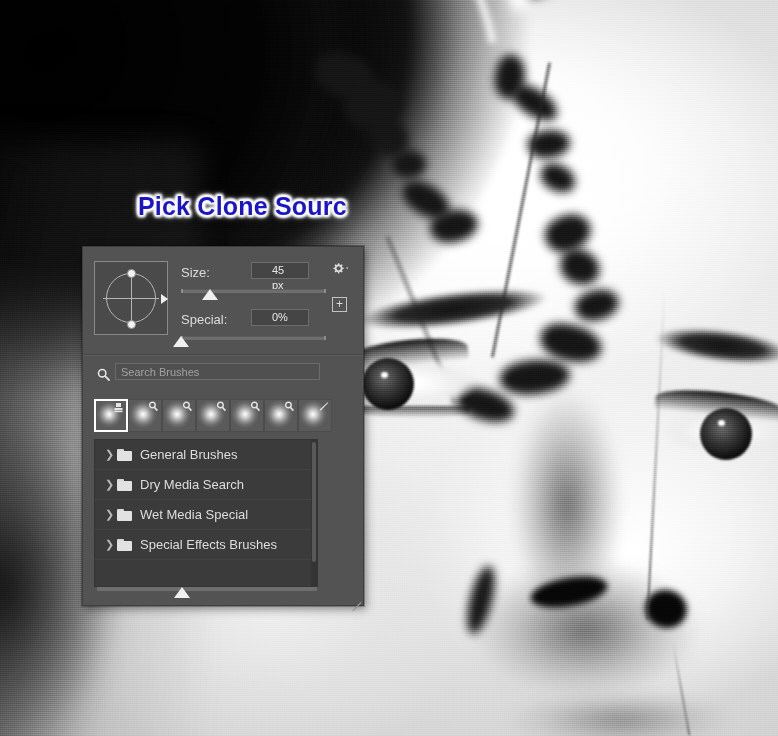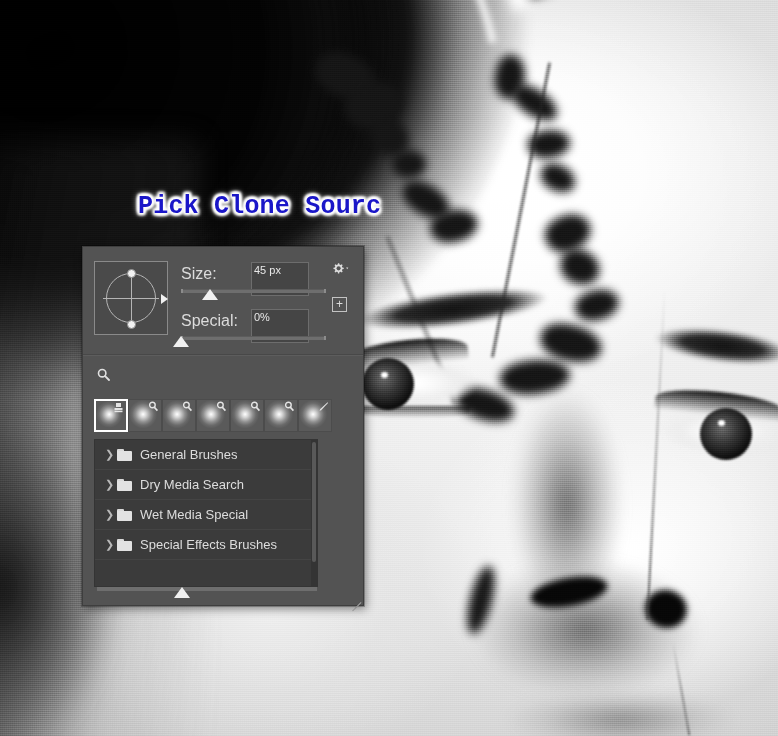--- a/index.html
+++ b/index.html
@@ -156,21 +156,21 @@
       repeating-linear-gradient(0deg, rgba(0,0,0,.5) 0 1px, rgba(255,255,255,.5) 1px 2px),
       repeating-linear-gradient(90deg, rgba(0,0,0,.35) 0 1px, rgba(255,255,255,.35) 1px 2px);
     mix-blend-mode: overlay;
   }
 
   
   #annotation {
     position: absolute;
     left: 138px;
     top: 192px;
-    font-family: Liberation Mono, monospace;
+    font-family: Liberation Sans, sans-serif;
     font-weight: bold;
     font-size: 25px;
     letter-spacing: .2px;
     color: #1a16c8;
     white-space: nowrap;
     text-shadow:
       0 0 2px #fff, 0 0 3px #fff, 0 0 4px #fff, 0 0 6px #fff,
       2px 0 3px #fff, -2px 0 3px #fff, 0 2px 3px #fff, 0 -2px 3px #fff,
       2px 2px 3px #fff, -2px -2px 3px #fff, 2px -2px 3px #fff, -2px 2px 3px #fff,
       0 0 8px #fff;
@@ -233,31 +233,31 @@
     position: absolute;
     left: 66px; top: 32px;
     width: 0; height: 0;
     border-left: 7px solid #f0f0f0;
     border-top: 5px solid transparent;
     border-bottom: 5px solid transparent;
   }
 
   .field-label {
     position: absolute;
-    font-size: 16px;
+    font-size: 13px;
     color: #dcdcdc;
   }
   .num-box {
     position: absolute;
     background: #454545;
     border: 1px solid #6d6d6d;
     box-sizing: border-box;
-    height: 34px;
+    height: 17px;
     line-height: 15px;
-    padding: 0 2px;
+    padding: 0 20px;
     font-size: 11px;
     color: #e8e8e8;
   }
   .track {
     position: absolute;
     height: 4px;
     background: #6e6e6e;
     border-top: 1px solid #5c5c5c;
     box-sizing: border-box;
   }
@@ -560,20 +560,21 @@
 
     <div class="divider" id="div1"></div>
 
     <div id="search-row">
       <span id="search-icon">
         <svg width="13" height="13" viewBox="0 0 13 13">
           <circle cx="5.2" cy="5.2" r="3.7" fill="none" stroke="#e0e0e0" stroke-width="1.6"></circle>
           <line x1="8.1" y1="8.1" x2="12" y2="12" stroke="#e0e0e0" stroke-width="1.8" stroke-linecap="round"></line>
         </svg>
       </span>
+      <input id="search-input" type="text" placeholder="Search Brushes" style="">
     </div>
 
     <div id="brush-strip">
         <div class="brush-thumb selected">
           <span class="thumb-badge"><svg viewBox="0 0 11 11" width="11" height="11">
               <rect x="3" y="1" width="5" height="4" fill="#f0f0f0"></rect>
               <rect x="1.5" y="6" width="8" height="2" fill="#f0f0f0"></rect>
               <rect x="1.5" y="8.6" width="8" height="1.6" fill="#f0f0f0"></rect>
             </svg></span>
         </div>

